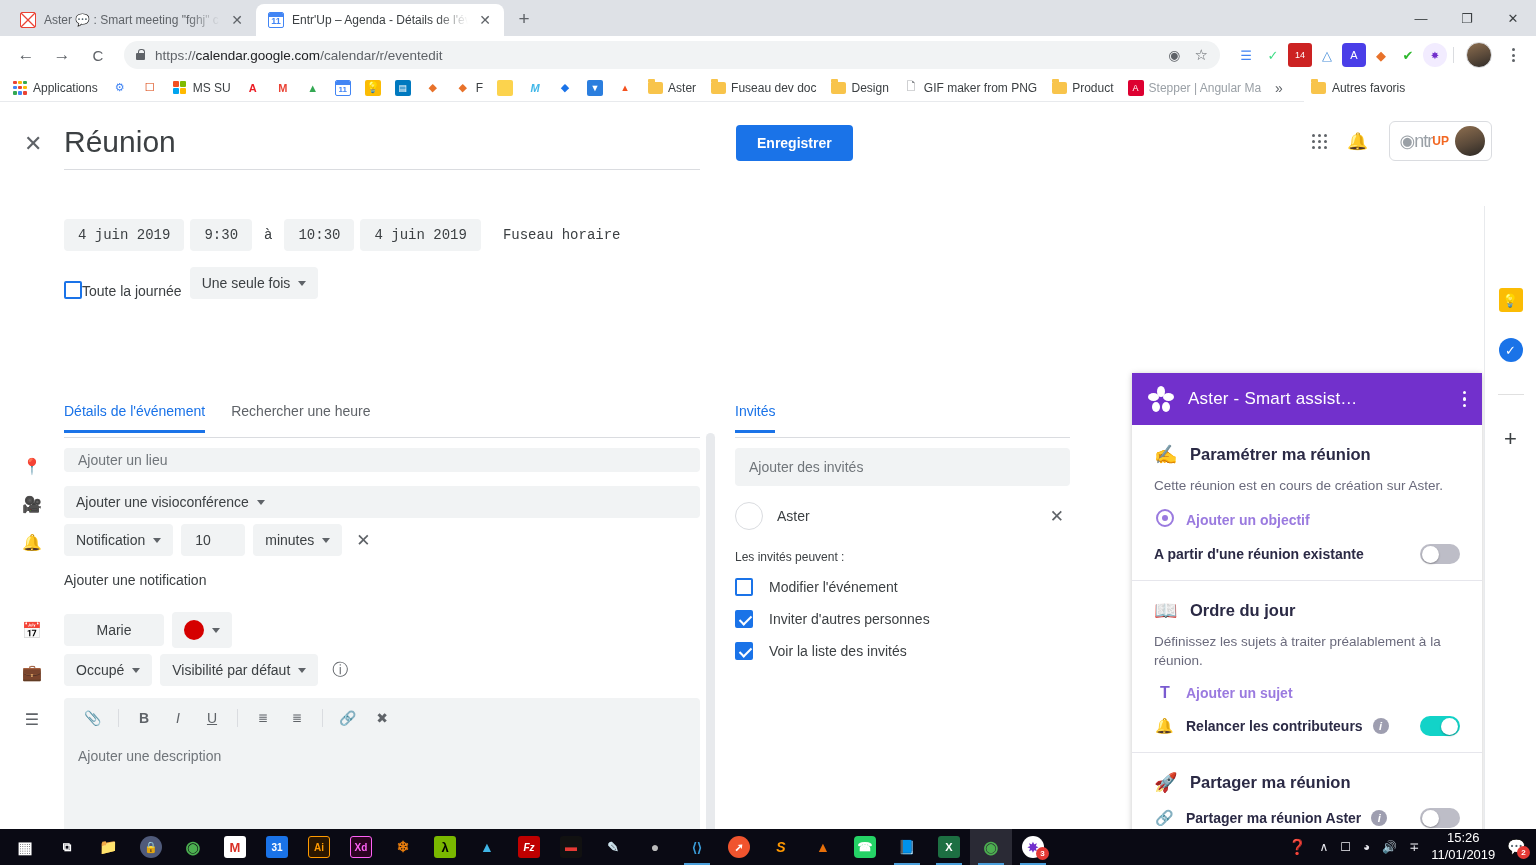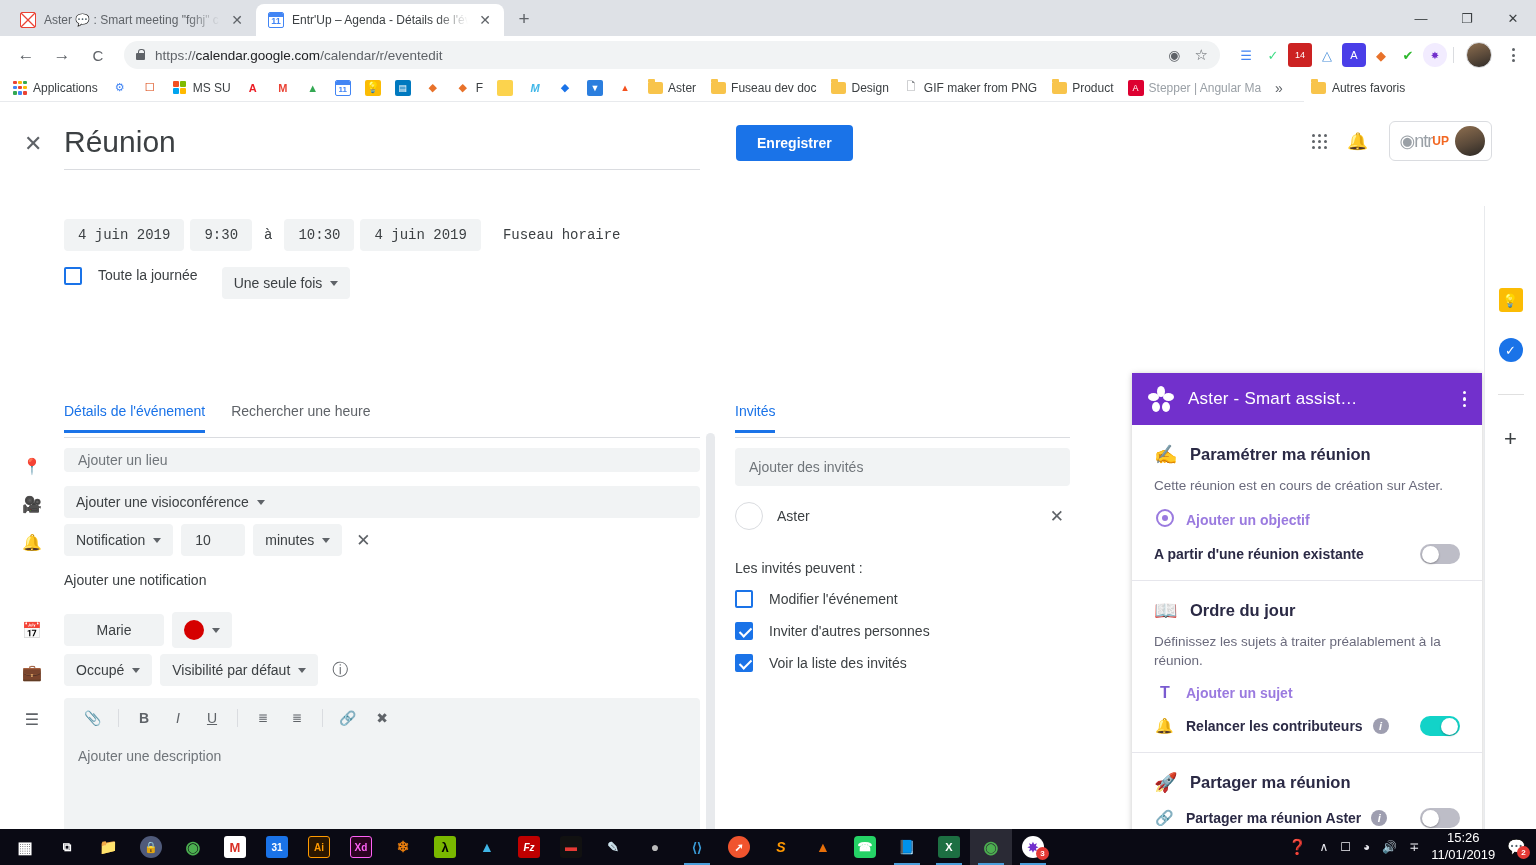--- a/index.html
+++ b/index.html
@@ -159,21 +159,21 @@
     background: linear-gradient(160deg,#8d6e4f 0%, #5b4a3a 55%, #2a2724 100%);
   }
 
   
   .daterow { position:absolute; left:64px; top:116px; display:flex; align-items:center; gap:6px;font-family:Liberation Mono, monospace; }
   .chip {
     background:#f1f3f4; border-radius:4px; padding:8px 14px; font-size:14px; color:#3c4043;
     white-space:nowrap;
   }
   .plainlbl { font-size:14px; color:#3c4043; padding: 0 6px; }
-  .allday { position:absolute; left:64px; top:164px; display:flex; align-items:flex-start; gap:16px; }
+  .allday { position:absolute; left:64px; top:164px; display:flex; align-items:flex-end; gap:0; }
   .cbox {
     width:18px; height:18px; border:2px solid #1a73e8; border-radius:2px; background:#fff;
   }
   .cbox.on { background:#1a73e8; border-color:#1a73e8; position:relative; }
   .cbox.on::after {
     content:""; position:absolute; left:5px; top:1px; width:5px; height:10px;
     border:solid #fff; border-width:0 2px 2px 0; transform:rotate(45deg);
   }
   .dd-chip {
     background:#f1f3f4; border-radius:4px; padding:8px 12px; font-size:14px; color:#3c4043;
@@ -218,21 +218,21 @@
 
   
   .guests { position:absolute; left:735px; top:345px; width:335px; }
   .g-input {
     background:#f1f3f4; border-radius:4px; height:38px; display:flex; align-items:center;
     padding:0 14px; font-size:14px; color:#70757a;
   }
   .g-person { display:flex; align-items:center; gap:14px; margin-top:14px; height:32px; }
   .g-av { width:28px; height:28px; border-radius:50%; border:1px solid #dadce0; background:#fff; }
   .g-name { font-size:14px; color:#3c4043; flex:1; }
-  .g-label { font-size:14px; color:#3c4043; margin-top:28px; }
+  .g-label { font-size:12px; color:#3c4043; margin-top:18px; }
   .g-opt { display:flex; align-items:center; gap:16px; margin-top:14px; }
   .g-opt span { font-size:14px; color:#3c4043; }
 
   
   .vscroll {
     position:absolute; left:706px; top:330px; width:9px; height:480px;
     background:#e8eaed; border-radius:5px;
   }
 
   

